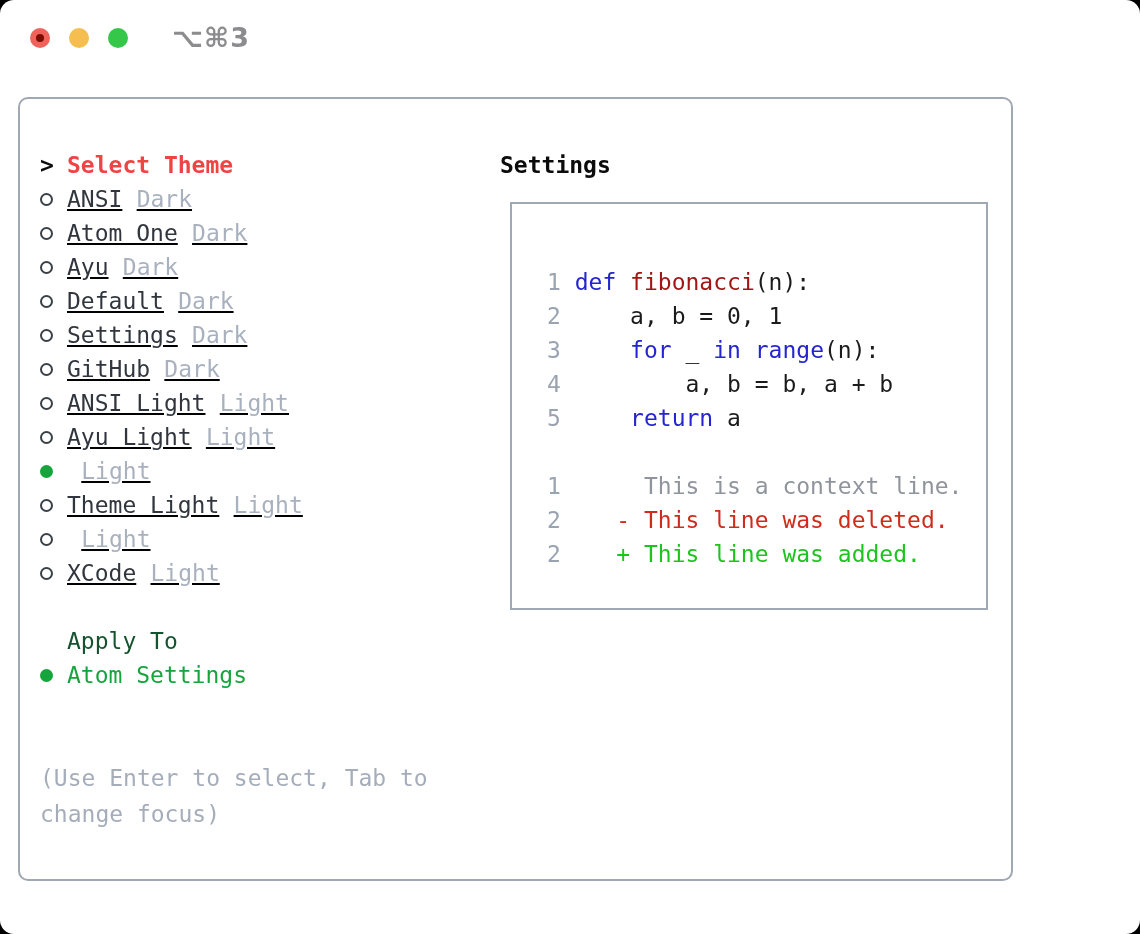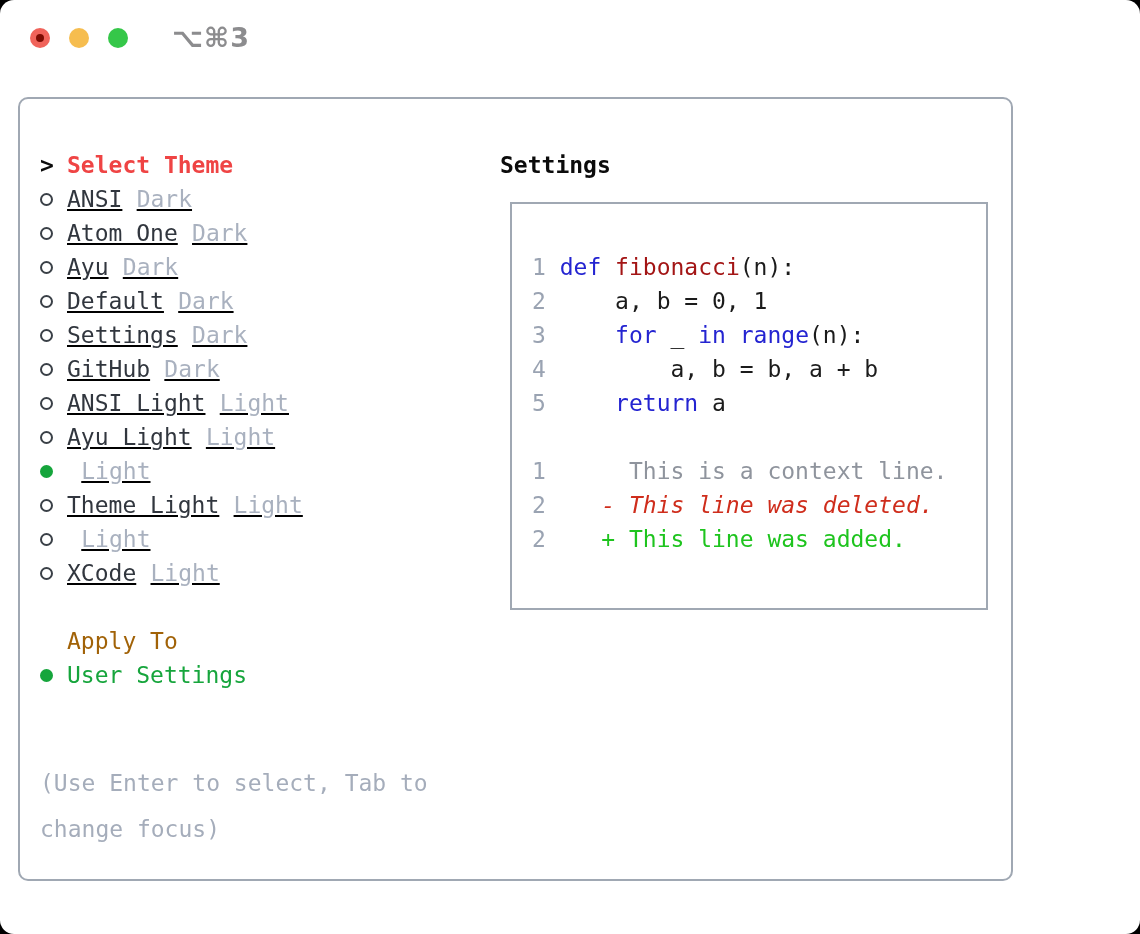--- a/index.html
+++ b/index.html
@@ -24,46 +24,46 @@
              font-size:27px;font-weight:700;color:var(--titlegray);letter-spacing:1px;}
   
   .main-box{position:absolute;left:18px;top:97px;width:995px;height:784px;
             border:2px solid var(--border);border-radius:10px;box-sizing:border-box;background:#fff;}
   
   .row{position:relative;display:flex;align-items:center;height:34px;
        font-size:23px;line-height:34px;white-space:pre;}
   .marker{width:27px;flex:none;display:flex;align-items:center;}
   .hdr-marker{font-weight:700;color:#0b0b0b;}
   .hdr{font-weight:700;color:#ef4444;}
-  .hdr2{font-weight:500;color:#a16207;}
+  .hdr2{font-weight:500;color:#14532d;}
   .radio{width:13px;height:13px;border:2px solid #3a4047;border-radius:50%;box-sizing:border-box;}
   .radio.selected{background:var(--accent);border-color:var(--accent);}
   .name{color:var(--item);}
   .name.sel{color:var(--accent);}
   .variant{color:var(--variant);margin-left:0.62em;}
   .theme-header{position:absolute;left:20px;top:49px;}
   .theme-list{position:absolute;left:20px;top:83px;text-decoration:underline;}
   .apply-header{position:absolute;left:20px;top:525px;}
   .apply-list{position:absolute;left:20px;top:559px;}
   .help{position:absolute;left:20px;top:661px;width:420px;color:var(--help);
-        font-size:23px;line-height:46px;}
+        font-size:23px;line-height:36px;}
   
   .preview-label{position:absolute;left:480px;top:49px;height:34px;line-height:34px;
                  font-size:23px;font-weight:700;color:#0b0b0b;}
   .preview-box{position:absolute;left:490px;top:103px;width:478px;height:408px;
                border:2px solid var(--border);box-sizing:border-box;background:#fff;}
-  #code{margin:0;padding:46px 0 0 20px;font-family:inherit;font-size:23px;line-height:34px;
+  #code{margin:15px;padding:46px 0 0 20px;font-family:inherit;font-size:23px;line-height:34px;
         white-space:pre;}
   .code-line{min-height:34px;}
   .tk-ln{color:var(--ln);}
   .tk-kw{color:var(--kw);}
   .tk-fn{color:var(--fn);}
   .tk-pl{color:var(--pl);}
   .tk-ctx{color:var(--ctx);}
-  .tk-del{color:var(--del);font-style:italic;}
+  .tk-del{color:var(--del);}
   .tk-add{color:var(--add);}
 </style>
 </head>
 <body>
 
 <div class="stage">
   <div class="window">
 
     <div class="titlebar">
       <span class="light red">
@@ -95,21 +95,21 @@
           <div class="row"><span class="marker"><span class="radio"></span></span><span class="variant">Light</span></div>
           <div class="row"><span class="marker"><span class="radio"></span></span><span class="name">XCode</span><span class="variant">Light</span></div>
         </div>
 
       <div class="row apply-header">
         <span class="marker"></span>
         <span class="hdr2">Apply To</span>
       </div>
 
       <div class="apply-list" id="apply-list">
-          <div class="row"><span class="marker"><span class="radio selected"></span></span><span class="name sel">User Settings</span></div>
+          <div class="row"><span class="marker"><span class="radio selected"></span></span><span class="name sel">Atom Settings</span></div>
         </div>
 
       <div class="help">(Use Enter to select, Tab to change focus)</div>
 
       <div class="preview-label">Settings</div>
 
       <div class="preview-box">
         <pre id="code"><div class="code-line"><span class="tk-ln">1 </span><span class="tk-kw">def</span><span class="tk-pl"> </span><span class="tk-fn">fibonacci</span><span class="tk-pl">(n):</span></div><div class="code-line"><span class="tk-ln">2 </span><span class="tk-pl">    a, b = 0, 1</span></div><div class="code-line"><span class="tk-ln">3 </span><span class="tk-pl">    </span><span class="tk-kw">for</span><span class="tk-pl"> _ </span><span class="tk-kw">in</span><span class="tk-pl"> </span><span class="tk-kw">range</span><span class="tk-pl">(n):</span></div><div class="code-line"><span class="tk-ln">4 </span><span class="tk-pl">        a, b = b, a + b</span></div><div class="code-line"><span class="tk-ln">5 </span><span class="tk-pl">    </span><span class="tk-kw">return</span><span class="tk-pl"> a</span></div><div class="code-line"></div><div class="code-line"><span class="tk-ln">1 </span><span class="tk-ctx">     This is a context line.</span></div><div class="code-line"><span class="tk-ln">2 </span><span class="tk-del">   - This line was deleted.</span></div><div class="code-line"><span class="tk-ln">2 </span><span class="tk-add">   + This line was added.</span></div></pre>
       </div>
 

